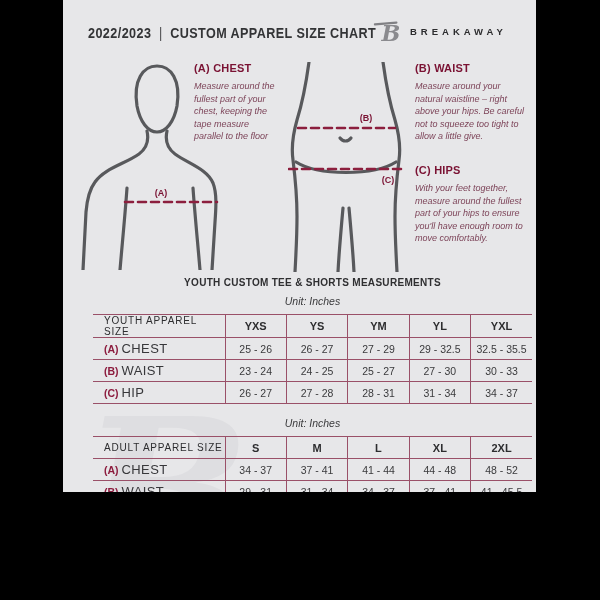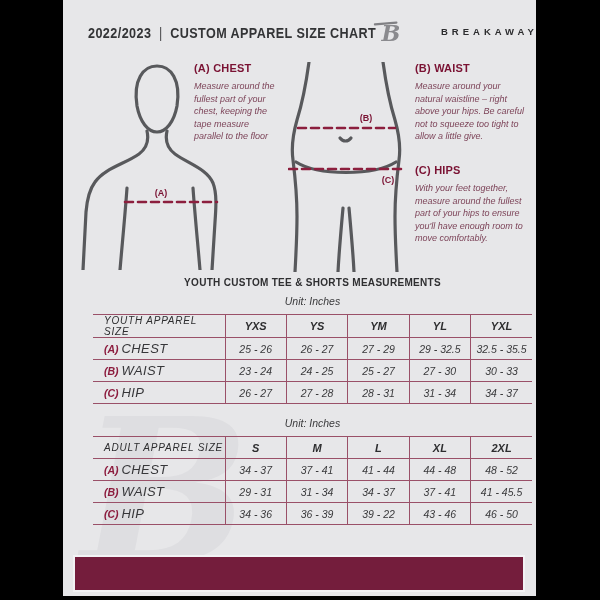--- a/index.html
+++ b/index.html
@@ -1,27 +1,27 @@
 <!DOCTYPE html>
 <html><head>
 <meta charset="utf-8">
 <style>
   * { margin:0; padding:0; box-sizing:border-box; }
   html,body { width:600px; height:600px; background:#000; overflow:hidden;
               font-family:"Liberation Sans", sans-serif; }
-  .sheet { position:absolute; left:63px; top:0; width:473px; height:596px;
+  .sheet { position:absolute; left:63px; top:0; width:473px; height:492px;
            background:#e7e7e9; overflow:hidden; }
 
   
   .hdr-title { position:absolute; left:25px; top:24px; white-space:nowrap;
                transform:scaleX(0.84); transform-origin:left center;
                font-weight:bold; font-size:15px; color:#333436; letter-spacing:.5px; }
   .hdr-title .divider { margin:0 9px; font-weight:normal; color:#4a4a4c; }
   .brand { position:absolute; left:310px; top:17px; display:flex; align-items:center; gap:7px; }
-  .brand-name { font-weight:bold; font-size:9.5px; letter-spacing:4px; color:#2c2c2e;margin-left:31px; }
+  .brand-name { font-weight:bold; font-size:9.5px; letter-spacing:4px; color:#2c2c2e; }
 
   
   .diagram { position:absolute; }
   .diagram path { fill:none; stroke:#58595c; stroke-width:3.2; stroke-linecap:round; }
   .diagram .dash { stroke:#8c1f3e; stroke-width:2.6; stroke-dasharray:8 5; }
   .diagram text { font:bold 9px "Liberation Sans", sans-serif; fill:#7a1233; }
   .guide-block { position:absolute; }
   .guide-block h3 { font-size:11px; font-weight:bold; color:#7a1233;
                     letter-spacing:.2px; margin-bottom:6px; }
   .guide-block p  { font-size:9px; font-style:italic; color:#7d4459; line-height:1.4; }
@@ -30,21 +30,21 @@
   .tbl-section { position:absolute; left:30px; width:439px; z-index:1; }
   .tbl-title { text-align:center; font-weight:bold; font-size:10px;
                color:#2f2f31; letter-spacing:.3px; }
   .tbl-unit  { text-align:center; font-style:italic; font-size:10.5px;
                color:#3a3a3c; margin-top:7px; }
   table { border-collapse:collapse; table-layout:fixed; width:439px; margin-top:7px;
           background:transparent; }
   col.c-label { width:132px; }
   col.c-size  { width:61.4px; }
   td { height:22px; border-top:1.5px solid #9a5068; text-align:center;
-       vertical-align:middle; font-size:10.5px; color:#3a3a3c;font-style:italic; }
+       vertical-align:middle; font-size:10.5px; color:#3a3a3c; }
   td + td { border-left:1.3px solid #9a5068; }
   tr:last-child td { border-bottom:1.5px solid #9a5068; }
   td.lbl { text-align:left; padding-left:11px; }
   td.col-head { font-weight:bold; font-size:11px; color:#2d2d2f;margin-left:28px; }
   td.table-name { font-size:10px; letter-spacing:.8px; color:#2d2d2f; }
   .pfx { font-weight:bold; color:#8c1c3e; }
   .row-name { color:#37373a; font-size:13px; letter-spacing:.4px; }
 
   
   .watermark { position:absolute; left:18px; top:392px; z-index:0;

